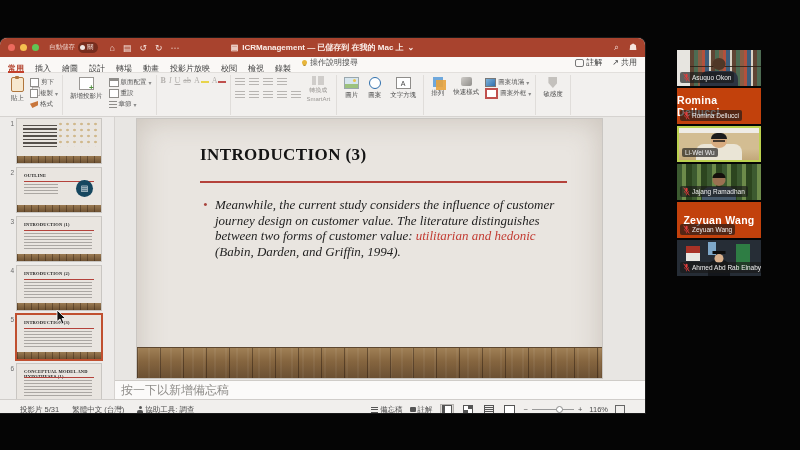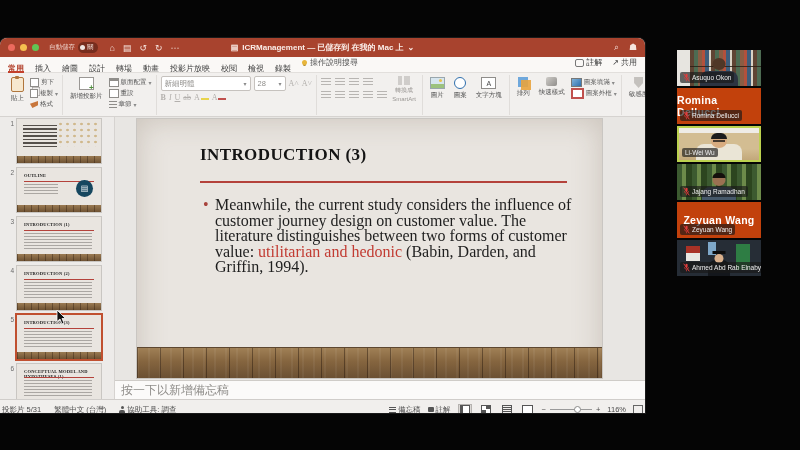--- a/index.html
+++ b/index.html
@@ -102,35 +102,35 @@
         display:flex;align-items:center;justify-content:center;color:#fff;font-size:8px;}
 
   .editor{flex:1;display:flex;flex-direction:column;background:#E8E6E3;}
   .slidewrap{height:264px;position:relative;}
   .slide{position:absolute;left:22px;top:2px;width:465px;height:259px;background:#E9E5E0;
          box-shadow:0 0 0 1px #C9C6C2, inset 0 0 30px rgba(110,90,70,.25);overflow:hidden;}
   .s-title{position:absolute;left:63px;top:26px;font-family:"Liberation Serif",serif;font-weight:bold;
            font-size:17px;color:#141414;letter-spacing:.4px;}
   .s-rule{position:absolute;left:63px;top:62px;width:367px;height:2px;background:#B4423B;}
   .s-bullets{position:absolute;left:78px;top:78px;right:28px;margin:0;padding:0;list-style:none;}
-  .s-bullets li{position:relative;font-family:"Liberation Serif",serif;font-size:16px;line-height:15.6px;
-                color:#1e1e1e;margin-bottom:11px;}
+  .s-bullets li{position:relative;font-family:"Liberation Serif",serif;font-size:13px;line-height:15.6px;
+                color:#1e1e1e;margin-bottom:11px;font-style:italic;}
   .s-bullets li::before{content:"•";position:absolute;left:-12px;top:0;color:#A8433C;}
   .run.red{color:#C23B32;}
   .s-floor{position:absolute;bottom:0;left:0;right:0;height:30px;
     background:repeating-linear-gradient(90deg,rgba(25,12,4,.4) 0 1px,transparent 1px 23px),
                repeating-linear-gradient(90deg,rgba(255,255,255,.05) 0 2px,transparent 2px 11px),
                linear-gradient(180deg,#A08056 0,#85653F 45%,#6B5033 100%);
     border-top:1px solid #5d4730;}
   .notes{height:18px;background:#FBFAF9;border-top:1px solid #CFCCC8;display:flex;align-items:center;
          padding-left:6px;font-size:12px;color:#8f8d8a;}
 
   
   .statusbar{height:19px;background:#F1EFED;border-top:1px solid #D0CDCA;display:flex;align-items:center;
-             padding:0 2px;font-size:7.5px;color:#4c4c4c;}
+             padding:0 20px;font-size:7.5px;color:#4c4c4c;}
   .sb-left{display:flex;gap:13px;align-items:center;}
   .sb-right{margin-left:auto;display:flex;gap:7px;align-items:center;}
   .sb-ic{display:flex;align-items:center;gap:2px;}
   .lines3{width:7px;height:6px;background:repeating-linear-gradient(180deg,#555 0 1px,transparent 1px 2.5px);}
   .cmark{width:6px;height:5px;background:#555;border-radius:1px;}
   .vicon{width:12px;height:10px;border:1px solid transparent;display:flex;align-items:center;justify-content:center;}
   .vicon.sel{background:#DCD9D6;border-color:#b5b2af;}
   .vi-norm{width:8px;height:7px;border:1px solid #555;background:linear-gradient(90deg,#555 0 2px,#fff 2px);}
   .vi-grid{width:8px;height:7px;background:conic-gradient(#555 0 25%,#fff 0 50%,#555 0 75%,#fff 0);outline:1px solid #555;}
   .vi-read{width:8px;height:7px;border:1px solid #555;background:repeating-linear-gradient(180deg,transparent 0 1px,#555 1px 2px);}
@@ -286,32 +286,20 @@
           <div class="minibtn">
               <span class="ic-section"></span>
               <span>章節</span>
               <span class="caret">▾</span>
             </div>
         </div>
       </div>
 
       <div class="rgroup">
         <div class="fontrow">
-          <div class="frow">
-            <div class="fontbox">
-              <span>新細明體</span>
-              <span class="caret">▾</span>
-            </div>
-            <div class="sizebox">
-              <span>28</span>
-              <span class="caret">▾</span>
-            </div>
-            <span class="ftool">A˄</span>
-            <span class="ftool">A˅</span>
-          </div>
           <div class="frow">
             <span class="ftool b">B</span>
             <span class="ftool i">I</span>
             <span class="ftool u">U</span>
             <span class="ftool s">ab</span>
             <span class="ftool">A<span class="chip" style="background:#E8D44C"></span></span>
             <span class="ftool">A<span class="chip" style="background:#C0504D"></span></span>
           </div>
         </div>
       </div>

